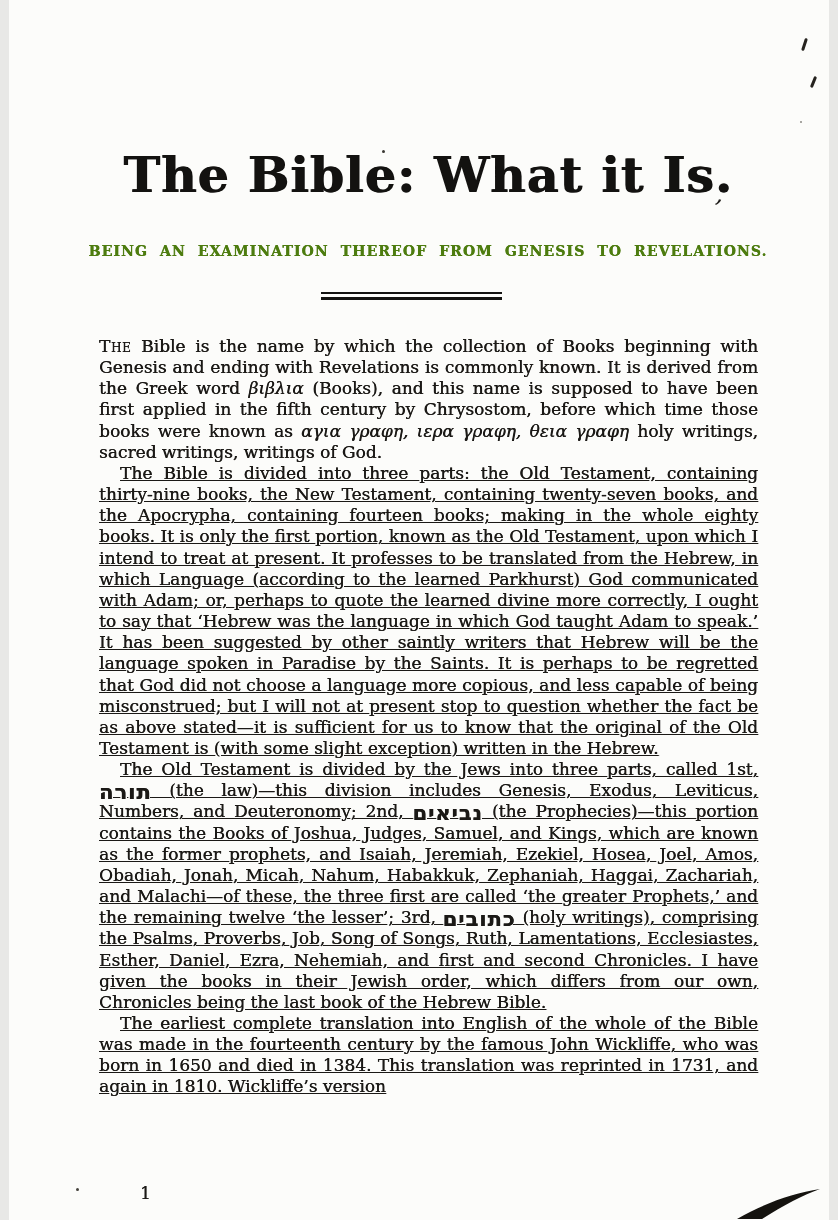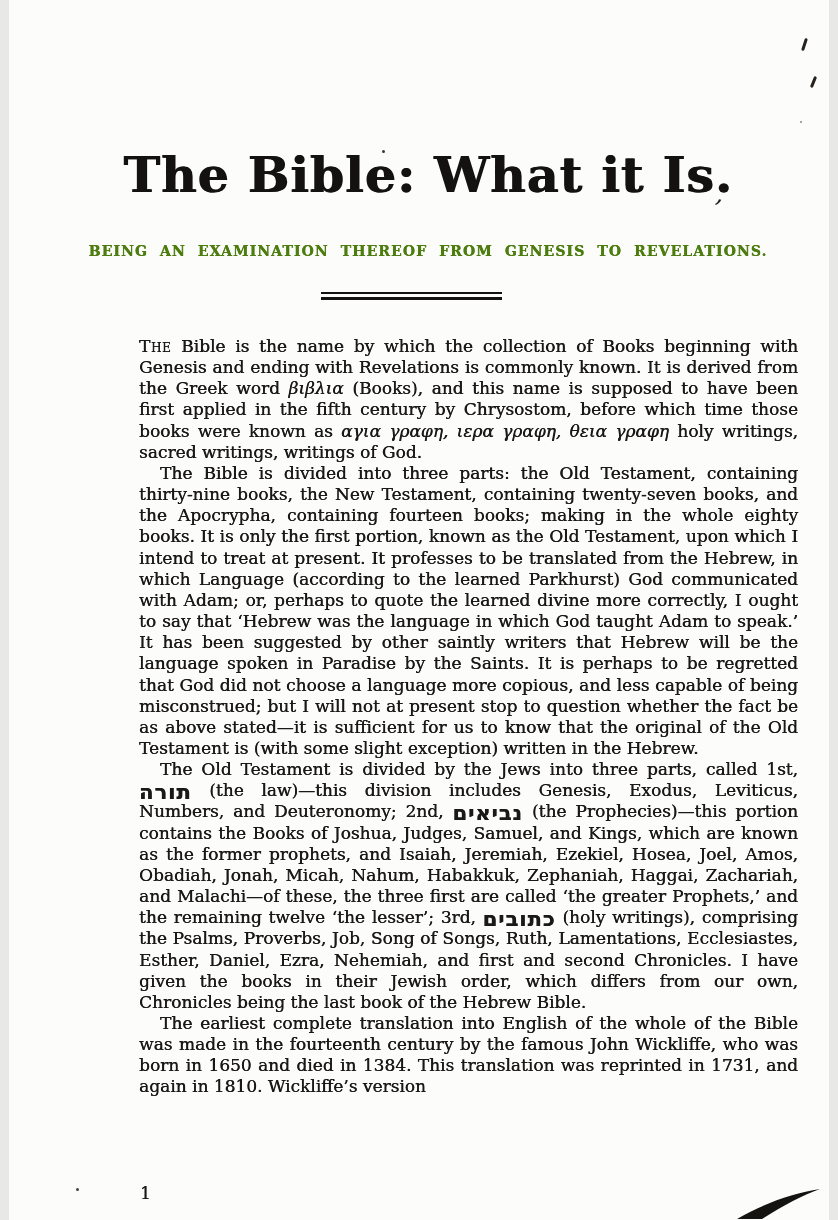--- a/index.html
+++ b/index.html
@@ -67,24 +67,23 @@
   .body-text {
     position: absolute;
     top: 336px;
     left: 90px;
     width: 659px;
     font-size: 17px;
     line-height: 21.15px;
     text-align: justify;
     color: #1b1916;
     text-shadow: 0.35px 0 0 currentColor;
-    margin-left: 40px;
   }
   .body-text p { margin: 0; }
-  .body-text p.indent { text-indent: 21px; }
+  .body-text p.indent { text-indent: 21px; text-decoration: underline; }
 
   .lead { font-variant: small-caps; letter-spacing: 0.6px; }
   .greek { font-style: italic; }
   .hebrew {
     font-family: "DejaVu Sans", "Liberation Sans", sans-serif;
     font-weight: bold;
     font-size: 21px;
     line-height: 18px;
     vertical-align: -3px;
     letter-spacing: 1px;

